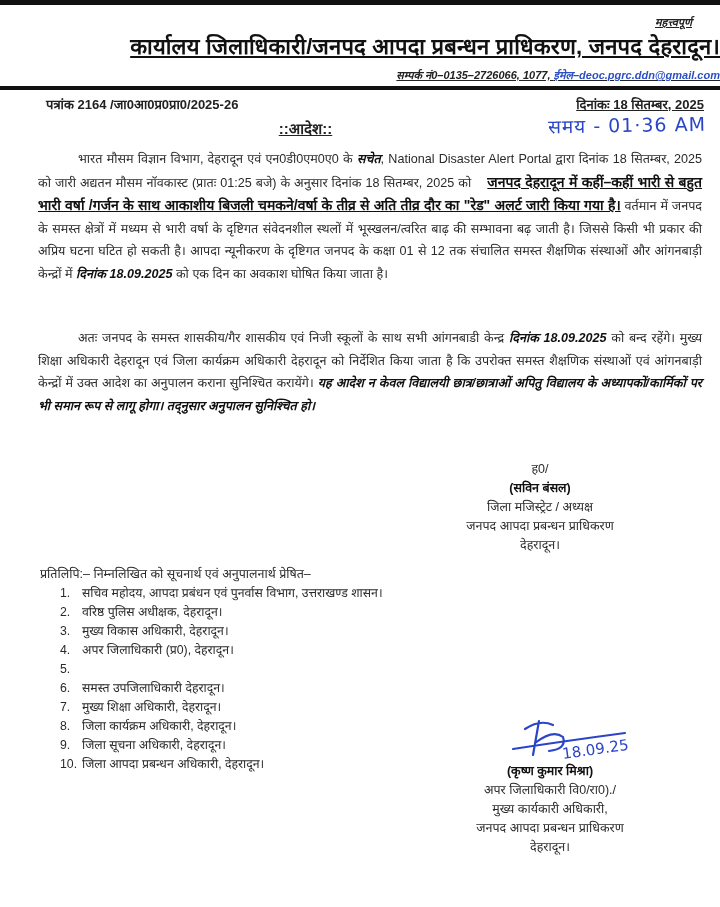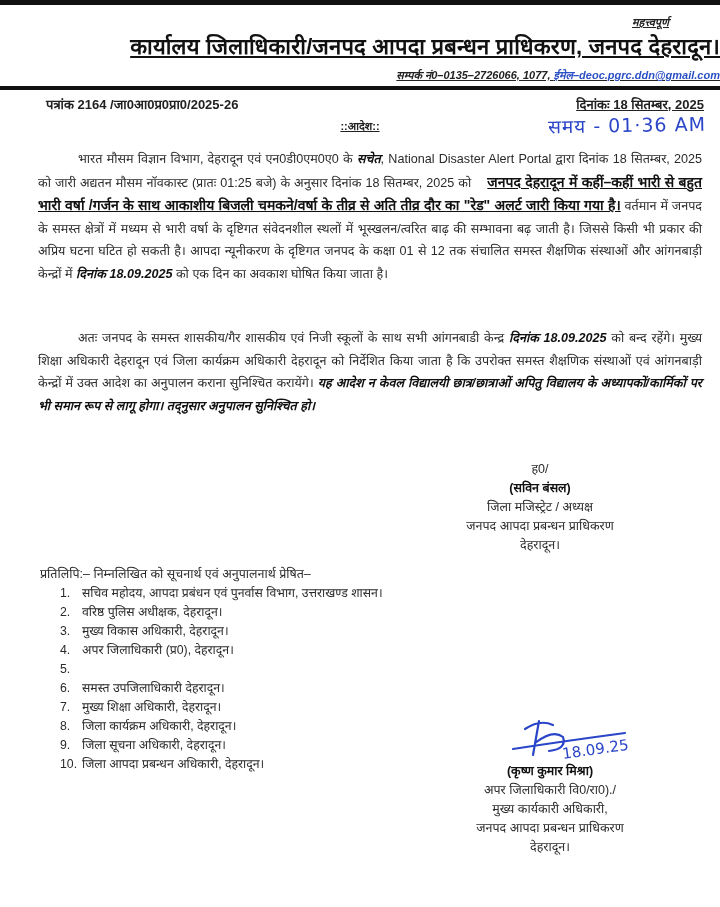--- a/index.html
+++ b/index.html
@@ -16,21 +16,21 @@
       color: #1a1a1a;
     }
     .top-bar {
       position: absolute;
       left: 0; top: 0;
       width: 720px; height: 5px;
       background: #111;
     }
     .tag {
       position: absolute;
-      right: 51px; top: 14px;
+      right: 28px; top: 14px;
       font-size: 11px;
       font-weight: bold;
       font-style: italic;
       text-decoration: underline;
       color: #222;
     }
     .office-title {
       position: absolute;
       left: 0; top: 30px;
       width: 720px;
@@ -72,23 +72,23 @@
       position: absolute;
       right: 16px; top: 95px;
       font-size: 13px;
       font-weight: bold;
       color: #222;
       text-decoration: underline;
     }
     .order-heading {
       position: absolute;
       left: 0; top: 118px;
-      width: 720px;
+      width: 611px;
       text-align: center;
-      font-size: 11px;
+      font-size: 15px;
       font-weight: bold;
       text-decoration: underline;
       color: #222;
     }
     .time-note {
       position: absolute;
       right: 14px; top: 112px;
       font-size: 19px;
       font-family: "DejaVu Sans", sans-serif;
       color: #2b45c8;

